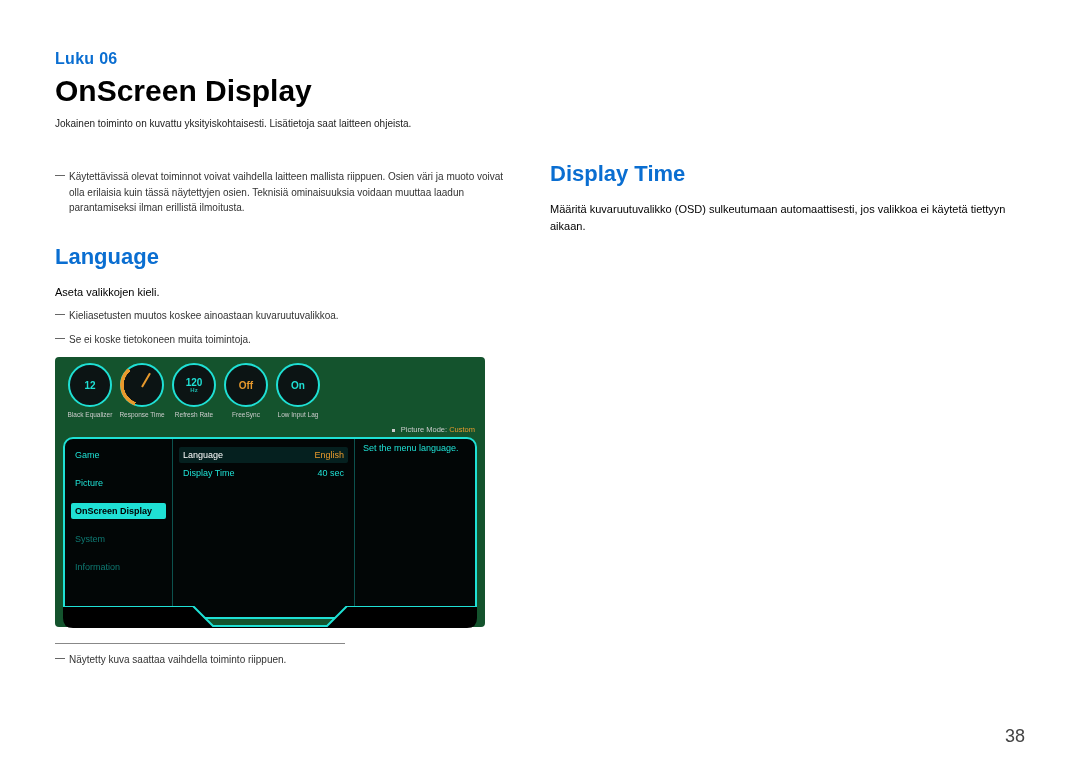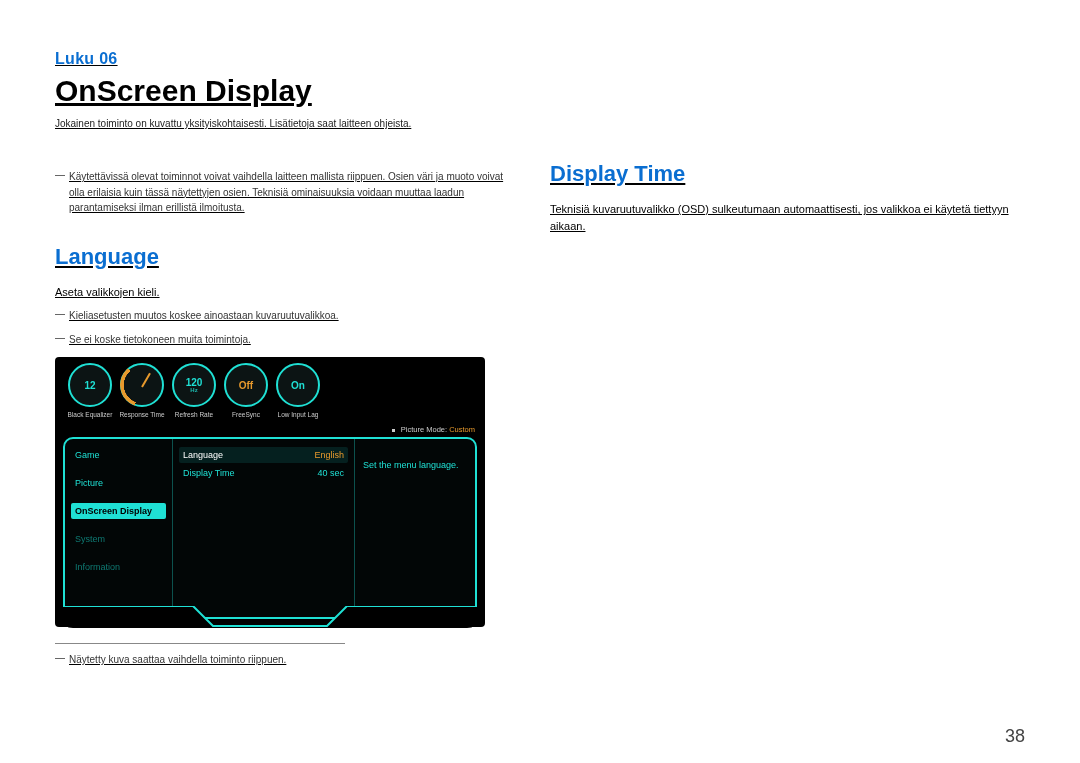--- a/index.html
+++ b/index.html
@@ -1,33 +1,33 @@
 <!DOCTYPE html>
 <html><head>
 <meta charset="utf-8">
 <style>
   * { box-sizing: border-box; margin: 0; padding: 0; }
   html, body { width: 1080px; height: 763px; background: #fff; font-family: Arial, Helvetica, sans-serif; color: #000; }
-  .page { width: 1080px; height: 763px; position: relative; padding: 50px 55px 0 55px; text-decoration: underline; }
+  .page { width: 1080px; height: 763px; position: relative; padding: 50px 55px 0 55px; }
   .chapter { color: #0a6ed1; font-size: 16px; font-weight: 600; margin-bottom: 6px; letter-spacing: 0.3px; }
   .title { font-size: 30px; font-weight: 600; margin-bottom: 10px; }
   .subtitle { font-size: 10px; color: #222; margin-bottom: 32px; }
   .cols { display: flex; gap: 40px; }
   .col-left { width: 455px; }
   .col-right { flex: 1; }
   .note-dash { position: relative; padding-left: 14px; font-size: 10px; color: #333; line-height: 1.55; margin-bottom: 4px; margin-top: 8px; }
   .note-dash::before { content: "―"; position: absolute; left: 0; top: -2px; font-size: 10px; color: #333; }
   .h2 { color: #0a6ed1; font-size: 22px; font-weight: 600; margin: 28px 0 14px 0; }
   .body-sm { font-size: 11px; color: #000; margin-bottom: 8px; line-height: 1.5; }
   .inline-orange { color: #e05a2b; }
   .page-num { position: absolute; right: 55px; bottom: 16px; font-size: 18px; color: #444; }
   .sep-line { width: 290px; border-top: 1px solid #888; margin-top: 16px; margin-bottom: 8px; }
 
   
-  .osd { position: relative; width: 430px; height: 270px; background: #000000; border-radius: 4px; margin-top: 10px; }
+  .osd { position: relative; width: 430px; height: 270px; background: #14532d; border-radius: 4px; margin-top: 10px; }
   .dials { position: absolute; top: 6px; left: 12px; display: flex; gap: 6px; align-items: flex-end; }
   .dial { width: 46px; text-align: center; }
   .dial-circle { width: 44px; height: 44px; border-radius: 50%; border: 2px solid #1fe0d4; background: #0c1414; display: flex; flex-direction: column; align-items: center; justify-content: center; color: #1fe0d4; font-size: 10px; font-weight: 600; margin: 0 auto; position: relative; }
   .dial-sub { font-size: 6px; opacity: .8; margin-top: -1px; }
   .dial-label { color: #ccc; font-size: 6.5px; margin-top: 4px; white-space: nowrap; }
   .dial-gauge .dial-circle::before {
     content: ""; position: absolute; inset: -2px; border-radius: 50%;
     background: conic-gradient(from 200deg, #e89a2d 0 120deg, transparent 120deg 360deg);
     -webkit-mask: radial-gradient(circle, transparent 58%, #000 59%);
     mask: radial-gradient(circle, transparent 58%, #000 59%);
@@ -38,21 +38,21 @@
   .osd-body { position: absolute; top: 80px; left: 8px; right: 8px; bottom: 8px; border: 2px solid #1fe0d4; border-radius: 10px; display: flex; background: #020606; overflow: hidden; }
   .osd-sidebar { width: 108px; border-right: 1px solid rgba(31,224,212,0.35); padding: 8px 6px; display:flex; flex-direction:column; gap:12px; }
   .side-item { font-size: 9px; color: #1fe0d4; padding: 3px 4px; border-radius: 2px; }
   .side-item.sel { background: #1fe0d4; color: #000; font-weight: 600; }
   .side-item.muted { color: #0f7a73; }
   .osd-mid { width: 182px; border-right: 1px solid rgba(31,224,212,0.35); padding: 8px 6px; display:flex; flex-direction:column; gap:2px; position:relative; }
   .mid-row { display:flex; justify-content:space-between; align-items:center; font-size: 9px; padding: 3px 4px; border-radius:2px; color:#1fe0d4; }
   .mid-row.sel { background: rgba(31,224,212,0.12); color:#fff; }
   .mid-row .val { color: #1fe0d4; }
   .mid-row.sel .val { color: #e89a2d; }
-  .osd-desc { flex:1; padding: 21px 8px; font-size: 9px; color: #1fe0d4; display:flex; flex-direction:column; }
+  .osd-desc { flex:1; padding: 4px 8px; font-size: 9px; color: #1fe0d4; display:flex; flex-direction:column; }
   .pmode { position:absolute; top: 80px; right: 10px; transform: translateY(-100%); color:#ccc; font-size:7.5px; padding:3px 0; }
   .pmode .pm-dot { display:inline-block; width:3px; height:3px; background:#ccc; margin-right:4px; vertical-align:middle; }
   .pmode .pm-val { color:#e89a2d; }
   .osd-bottom-shape { position:absolute; left:8px; right:8px; bottom:-1px; height:22px; }
   .osd-bottom-shape svg { width:100%; height:100%; display:block; }
 </style>
 </head>
 <body>
 
 <div class="page">
@@ -141,18 +141,18 @@
           </svg>
         </div>
       </div>
 
       <div class="sep-line"></div>
       <div class="note-dash">Näytetty kuva saattaa vaihdella toiminto riippuen.</div>
     </div>
 
     <div class="col-right">
       <div class="h2" style="margin-top:0">Display Time</div>
-      <div class="body-sm">Teknisiä kuvaruutuvalikko (OSD) sulkeutumaan automaattisesti, jos valikkoa ei käytetä tiettyyn aikaan.</div>
+      <div class="body-sm">Määritä kuvaruutuvalikko (OSD) sulkeutumaan automaattisesti, jos valikkoa ei käytetä tiettyyn aikaan.</div>
     </div>
   </div>
 
   <div class="page-num">38</div>
 </div>
 
 </body></html>

